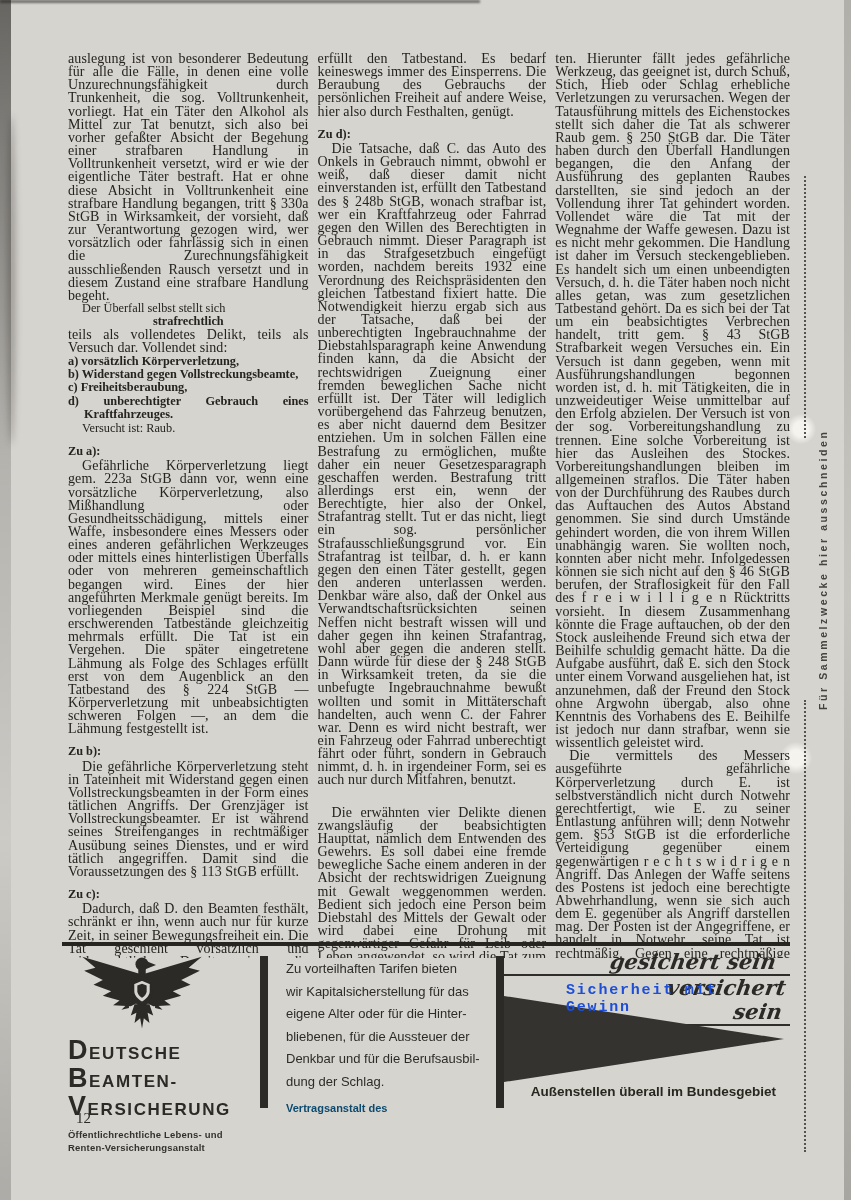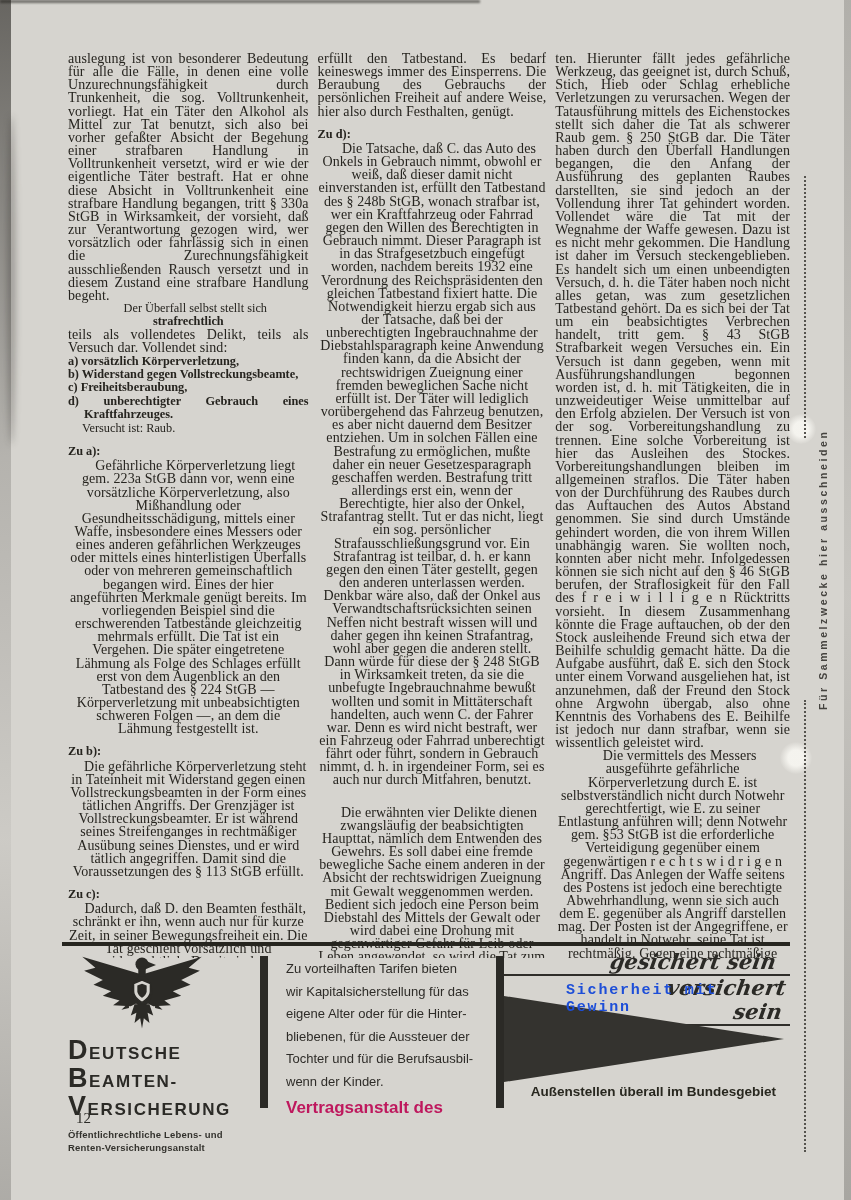--- a/index.html
+++ b/index.html
@@ -33,21 +33,21 @@
     letter-spacing:2.6px;color:#45433f;white-space:nowrap;}
   
   .columns{position:absolute;left:68px;top:52px;width:722px;height:906px;
     display:flex;gap:9px;overflow:hidden;}
   .col{overflow:hidden;}
   .col1{width:243px;}
   .col2{width:231px;}
   .col3{width:237px;}
   .bt{margin:0;font-size:14px;line-height:13.15px;text-align:justify;
     hyphens:auto;-webkit-hyphens:auto;letter-spacing:.1px;}
-  .ind{text-indent:14px;text-align:center;}
+  .ind{text-indent:14px;}
   .head{margin:10px 0 1px 0;font-weight:bold;font-size:12.3px;line-height:13.15px;}
   .center-bold{text-align:center;font-weight:bold;margin:0;font-size:12.3px;line-height:13.15px;}
   .plain{margin:0;font-size:12.3px;line-height:13.15px;}
   .li{margin:0;font-size:12.3px;line-height:13.4px;font-weight:bold;
     padding-left:16px;text-indent:-16px;text-align:justify;}
   .versucht{margin:0;font-size:12.3px;line-height:13.4px;text-indent:14px;}
   .gap-top{margin-top:19px;}
   .last{position:relative;}
   .sig{position:absolute;right:0;bottom:0;letter-spacing:3.5px;background:transparent;}
   
@@ -61,22 +61,22 @@
   .ad-mid{width:198px;padding-top:8px;}
   .ad-right{flex:1;position:relative;height:168px;}
   .eagle{margin:2px 0 2px 14px;display:block;}
   .brand{font-family:"Liberation Sans",sans-serif;font-weight:bold;color:#2b2a26;
     text-transform:uppercase;font-size:17px;letter-spacing:1.6px;line-height:25px;}
   .brand::first-letter{font-size:27px;}
   .brand-block{margin-left:6px;}
   .brand-sub{font-family:"Liberation Sans",sans-serif;font-weight:bold;font-size:9.5px;
     line-height:12.5px;color:#33322d;margin-left:6px;margin-top:7px;letter-spacing:.2px;}
   .ad-mid-line{font-family:"Liberation Sans",sans-serif;font-size:13px;line-height:22.5px;color:#2e2c28;}
-  .ad-mid-bold{font-family:"Liberation Sans",sans-serif;font-weight:bold;font-size:17px;
-    line-height:22px;color:#be185d;}
+  .ad-mid-bold{font-family:"Liberation Sans",sans-serif;font-weight:bold;font-size:11px;
+    line-height:22px;color:#0c4a6e;}
   .ad-mid-bold.first{margin-top:4px;}
   .slogan{font-family:"DejaVu Serif",serif;font-style:italic;font-weight:bold;
     font-size:21px;color:#2b2a26;line-height:24px;}
   .slogan-inner{display:inline-block;transform:skewX(-9deg);}
   .slogan1{text-align:right;padding-right:14px;border-bottom:2px solid #2f2e2a;}
   .slogan2{margin-left:42%;text-align:right;padding-right:6px;border-bottom:2px solid #2f2e2a;}
   .pennant{position:absolute;left:0;top:46px;width:280px;height:86px;background:#34332f;
     -webkit-clip-path:polygon(0 0,100% 50%,0 100%);clip-path:polygon(0 0,100% 50%,0 100%);}
   .pennant-label{position:absolute;left:22px;top:32px;color:#1d4ed8;
     font-family:Liberation Mono, monospace;font-weight:bold;font-size:15px;letter-spacing:1.8px;margin-left:40px;}
@@ -167,22 +167,22 @@
       </div>
     </div>
 
     <div class="ad-bar b1"></div>
 
     <div class="ad-mid">
       <div class="ad-mid-line">Zu vorteilhaften Tarifen bieten</div>
       <div class="ad-mid-line">wir Kapitalsicherstellung für das</div>
       <div class="ad-mid-line">eigene Alter oder für die Hinter-</div>
       <div class="ad-mid-line">bliebenen, für die Aussteuer der</div>
-      <div class="ad-mid-line">Tochter und für die Berufsausbil-</div>
-      <div class="ad-mid-line">wenn der Kinder.</div>
+      <div class="ad-mid-line">Denkbar und für die Berufsausbil-</div>
+      <div class="ad-mid-line">dung der Schlag.</div>
       <div class="ad-mid-bold first">Vertragsanstalt des</div>
     </div>
 
     <div class="ad-bar b2"></div>
 
     <div class="ad-right">
       <div class="slogan slogan1">
         <span class="slogan-inner">gesichert sein</span>
       </div>
       <div class="slogan slogan2">

